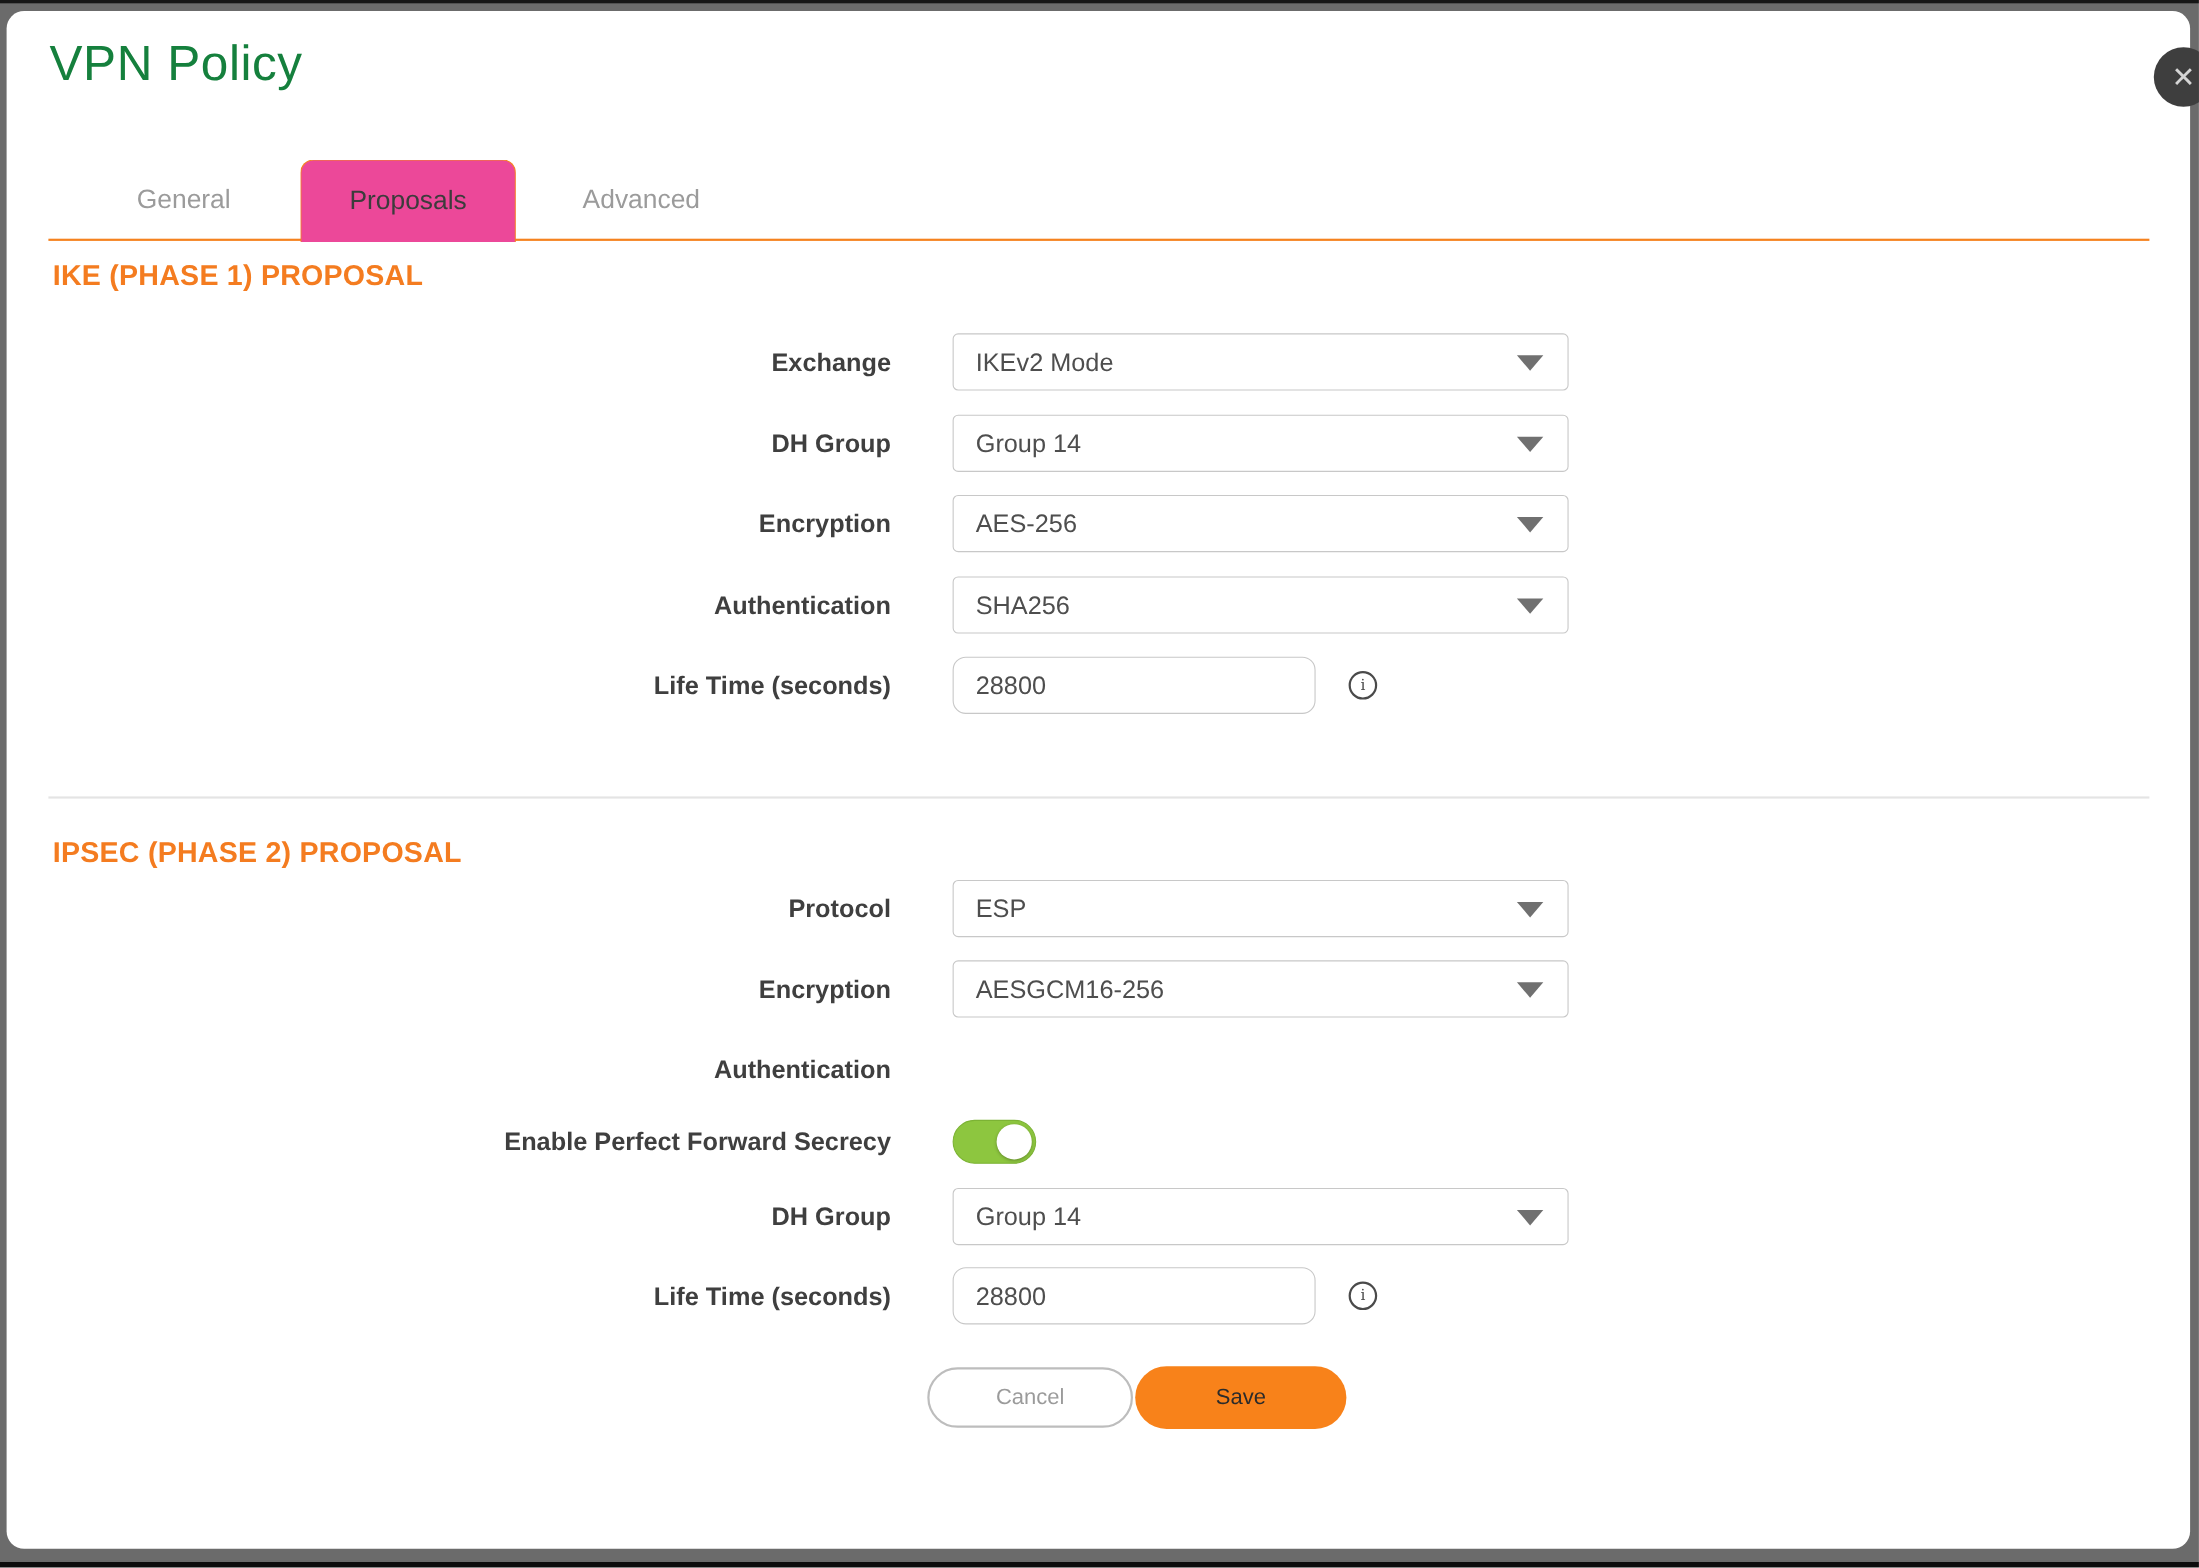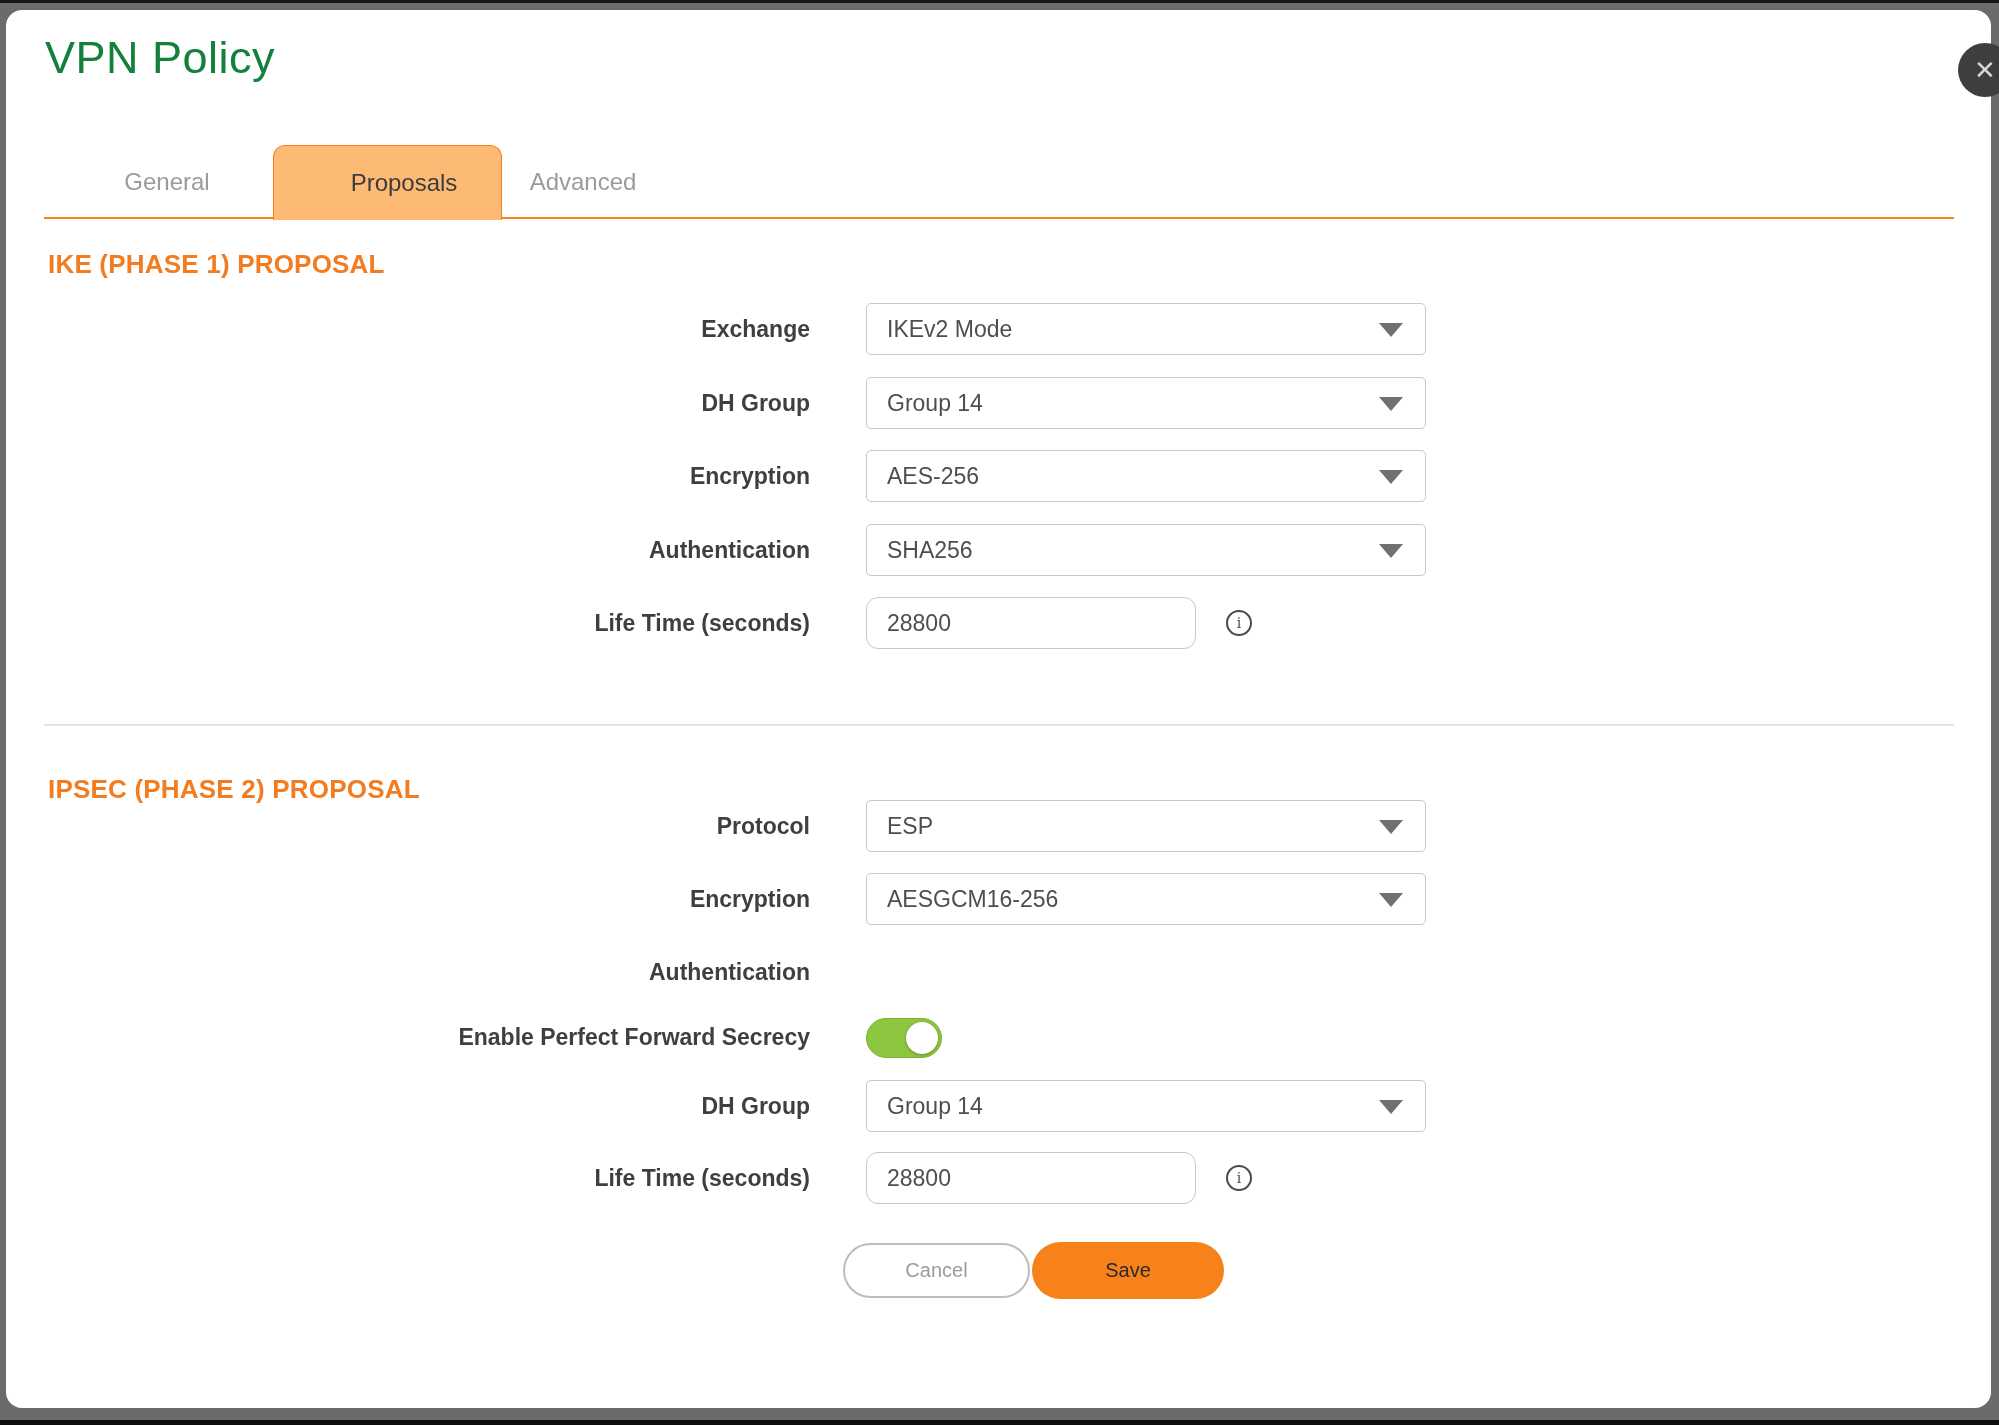--- a/index.html
+++ b/index.html
@@ -35,27 +35,27 @@
   }
   .tab{
     position:absolute;top:135px;height:73px;width:172px;
     display:flex;align-items:center;justify-content:center;
     font-size:24px;color:var(--muted,#9B9B9B);cursor:pointer;z-index:2;
   }
   .tab.t-general{left:75px;}
   .tab.t-advanced{left:491px;}
   .tab.t-active{
     left:267px;width:194px;height:74px;
-    background:#fdba74;border:1px solid var(--accent,#F5821F);border-bottom:none;
-    border-radius:12px 12px 0 0;color:#3c3c3c;z-index:3;padding-left:33px;
+    background:#ec4899;border:1px solid var(--accent,#F5821F);border-bottom:none;
+    border-radius:12px 12px 0 0;color:#3c3c3c;z-index:3;
   }
 
   .section-heading{
     position:absolute;left:42px;font-size:26px;font-weight:700;
-    color:var(--heading,#F47C20);letter-spacing:.2px;margin-top:14px;
+    color:var(--heading,#F47C20);letter-spacing:.2px;
   }
   .h-ike{top:225px;}
   .h-ipsec{top:750px;}
 
   .divider{position:absolute;left:38px;top:714px;width:1910px;height:2px;background:var(--divider,#E4E4E4);}
 
   
   .row{position:absolute;left:0;width:1520px;height:52px;display:flex;align-items:center;}
   .row .flabel{
     width:804px;text-align:right;font-size:23px;font-weight:700;color:var(--label,#3F3F3F);

